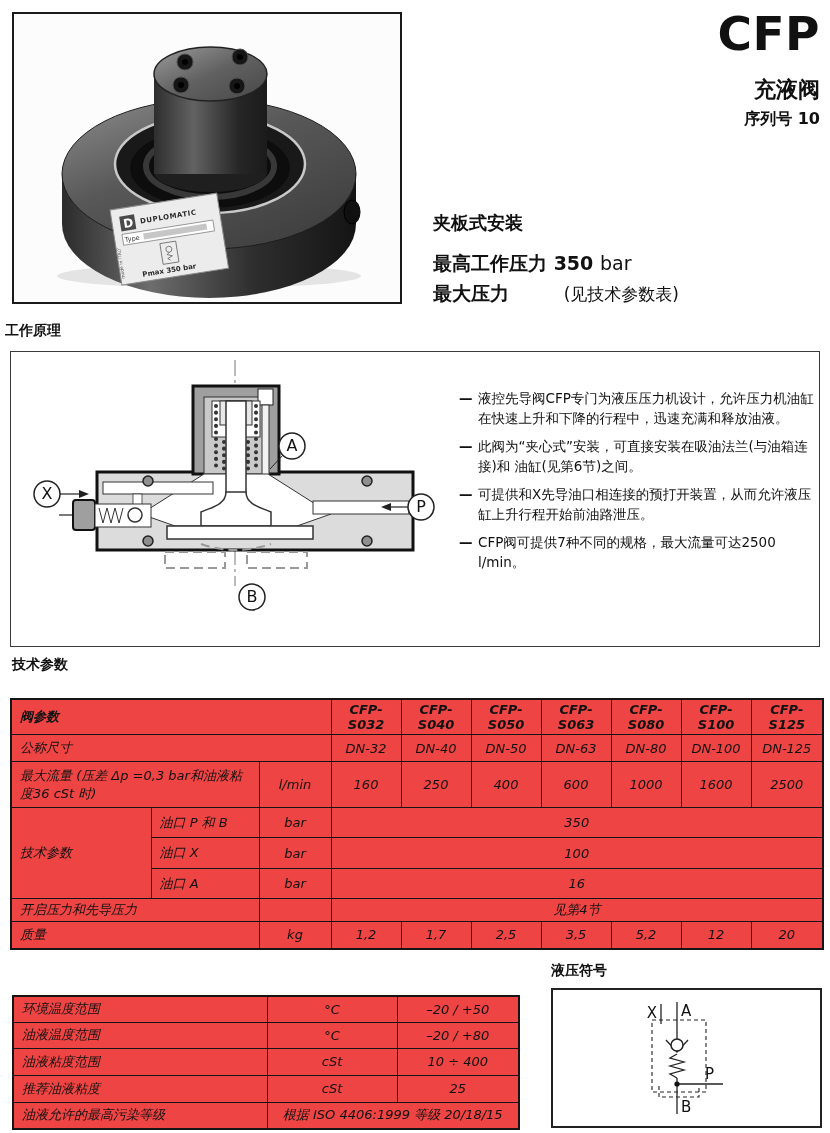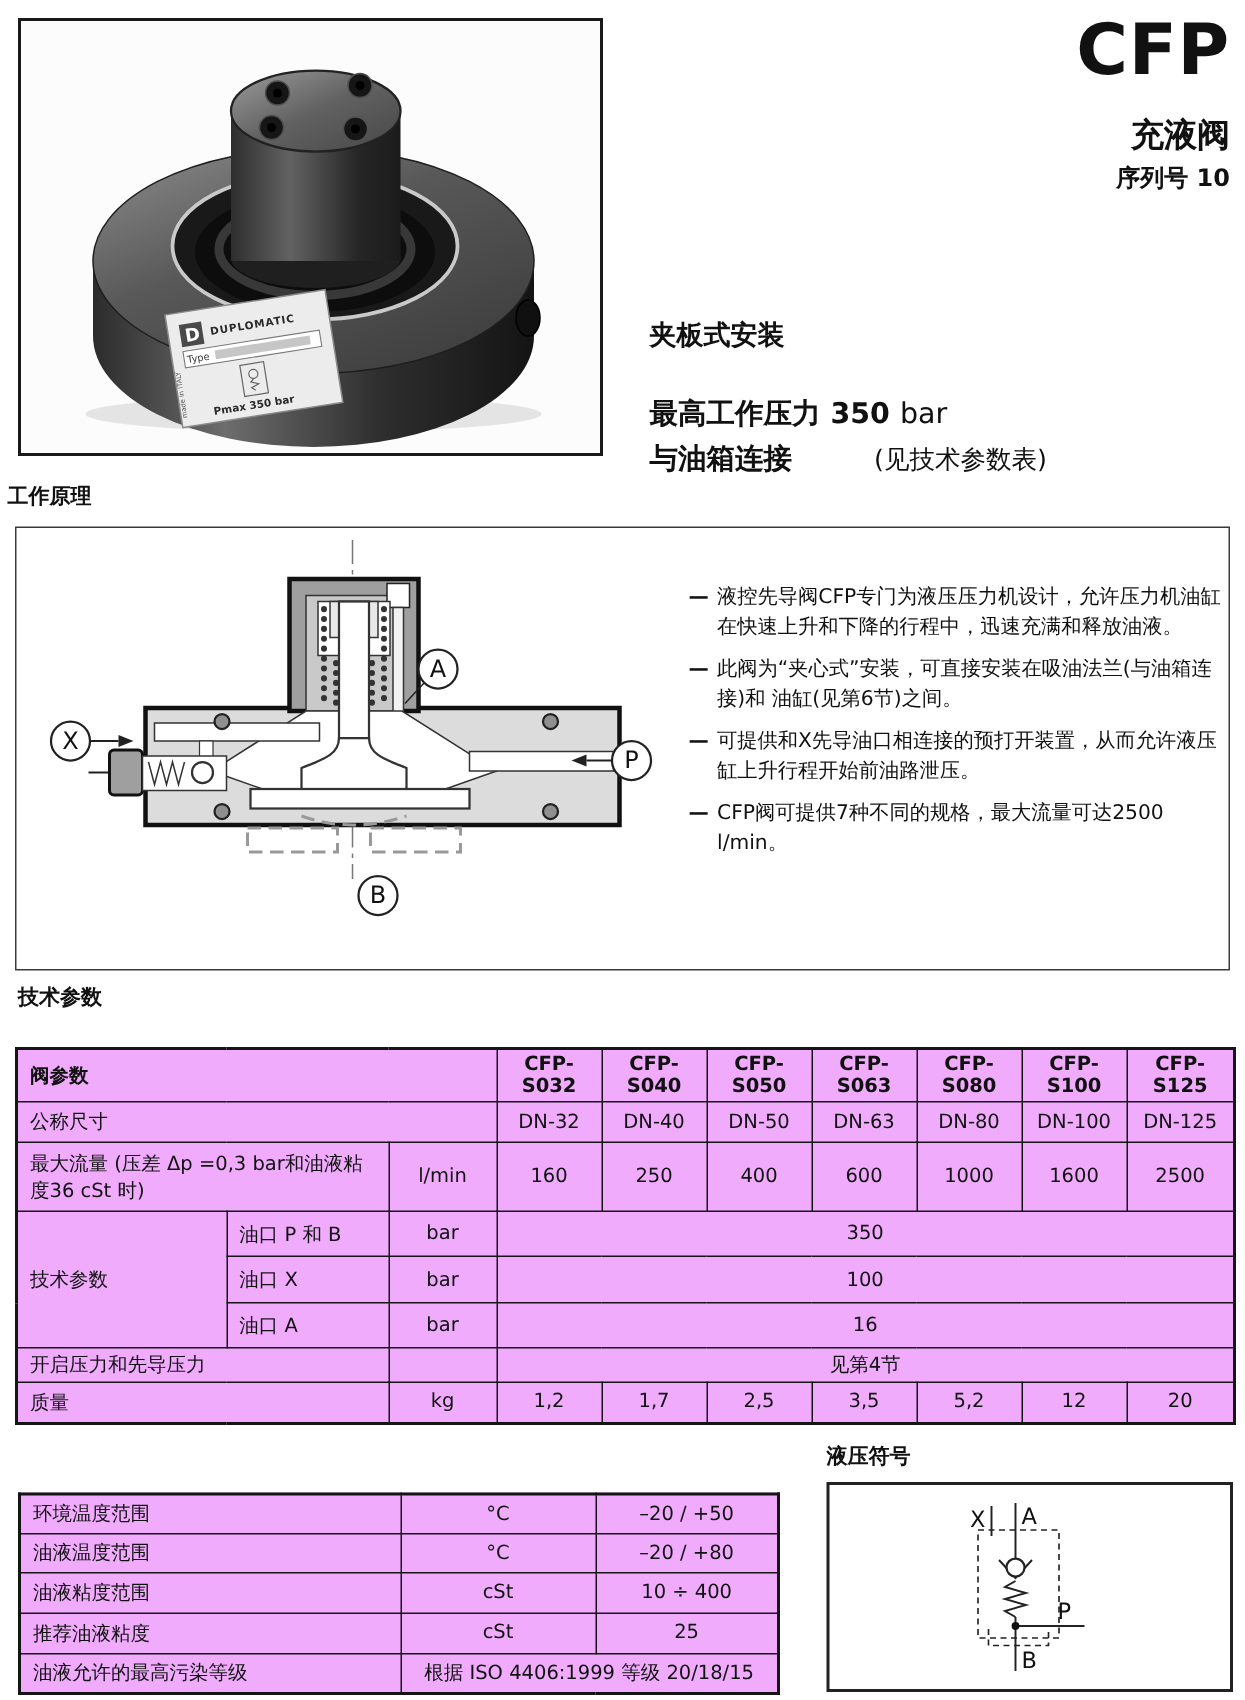--- a/index.html
+++ b/index.html
@@ -9,39 +9,39 @@
   
   .photo-frame{position:absolute;left:12px;top:12px;width:386px;height:288px;
                border:2px solid #1a1a1a;background:#fcfcfc;}
   .title-block{position:absolute;right:10px;top:10px;text-align:right;}
   .title-cfp{font-size:47px;font-weight:bold;line-height:1.0;letter-spacing:0.5px;}
   .title-sub{font-size:22px;font-weight:bold;margin-top:18px;}
   .title-series{font-size:16px;font-weight:bold;margin-top:4px;}
 
   .intro{position:absolute;left:433px;top:211px;}
   .intro-mounting{font-size:18px;font-weight:bold;}
-  .intro-pressure{margin-top:28px;font-size:19px;font-weight:bold;}
+  .intro-pressure{margin-top:16px;font-size:19px;font-weight:bold;}
   .intro-pressure .unit{font-weight:normal;}
   .intro-flow{margin-top:4px;font-size:19px;font-weight:bold;}
   .intro-flow .note{font-weight:normal;font-size:17px;margin-left:48px;}
 
   
   .sec-heading{position:absolute;font-size:14px;font-weight:bold;}
   #wp-heading{left:5px;top:322px;}
   .wp-box{position:absolute;left:10px;top:351px;width:810px;height:296px;
           border:1px solid #3a3a3a;box-sizing:border-box;}
   .wp-diagram{position:absolute;left:4px;top:2px;}
   .wp-bullets{position:absolute;left:448px;top:37px;width:362px;
               font-size:13.5px;line-height:1.45;}
   .bullet{display:flex;margin-bottom:9px;}
   .bullet .dash{flex:0 0 19px;font-weight:bold;}
 
   
   #tech-heading{left:12px;top:656px;}
-  table.dt{border-collapse:collapse;table-layout:fixed;background:#f0abfc;}
+  table.dt{border-collapse:collapse;table-layout:fixed;background:#ef4444;font-style:italic;}
   table.dt td{border:1px solid #151515;font-size:13px;padding:2px 5px;
               text-align:center;vertical-align:middle;overflow:hidden;}
   table.dt td.lbl{text-align:left;padding-left:8px;}
   .tech-table{position:absolute;left:10px;top:698px;width:812px;border:2px solid #151515;}
   .tech-table td.hdr{font-weight:bold;}
   .fluid-table{position:absolute;left:12px;top:995px;width:506px;border:2px solid #151515;}
 
   
   #hs-heading{left:551px;top:962px;}
   .hs-box{position:absolute;left:551px;top:988px;width:271px;height:140px;
@@ -127,21 +127,21 @@
   </div>
 
   <div class="intro">
     <div class="intro-mounting">夹板式安装</div>
     <div class="intro-pressure">
       <span>最高工作压力</span>
       <span>350</span>
       <span class="unit">bar</span>
     </div>
     <div class="intro-flow">
-      <span>与油箱连接</span>
+      <span>最大压力</span>
       <span class="note">(见技术参数表)</span>
     </div>
   </div>
 
   <div class="sec-heading" id="wp-heading">工作原理</div>
 
   <div class="wp-box">
     <svg class="wp-diagram" width="440" height="290" viewBox="0 0 440 290">
       <line x1="220" y1="6" x2="220" y2="232" stroke="#777" stroke-width="1" stroke-dasharray="16 4 3 4"></line>
       <rect x="82" y="118" width="316" height="78" fill="#dcdcdc" stroke="#111" stroke-width="3"></rect>

